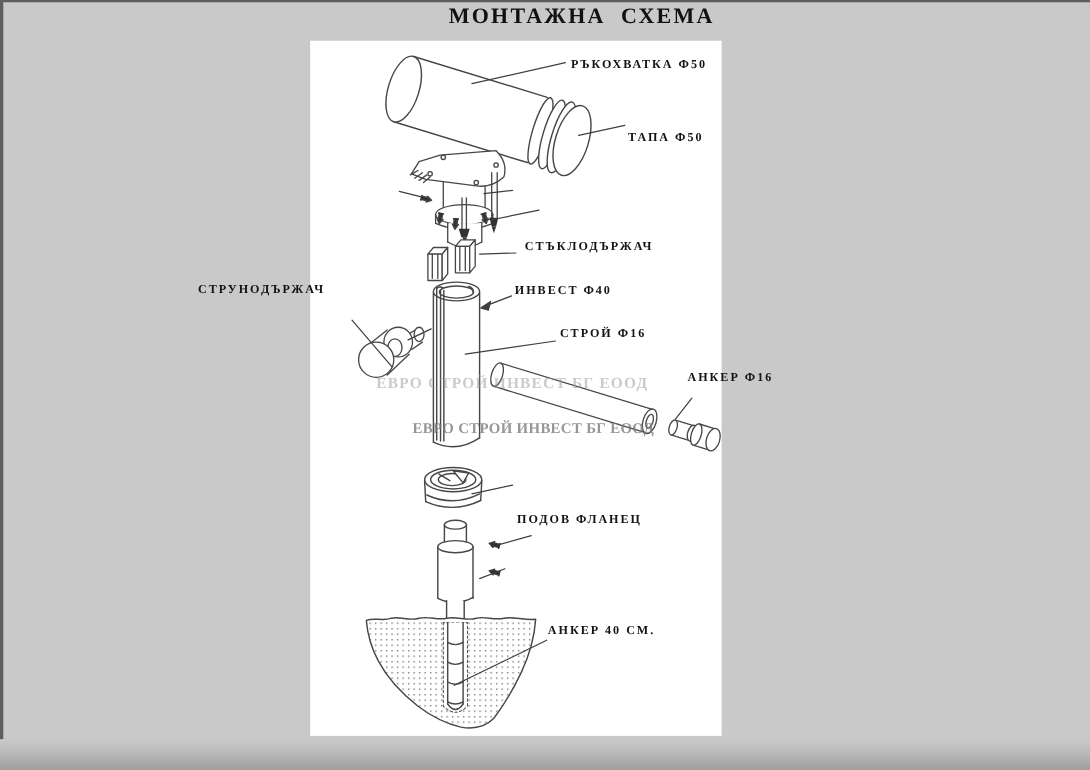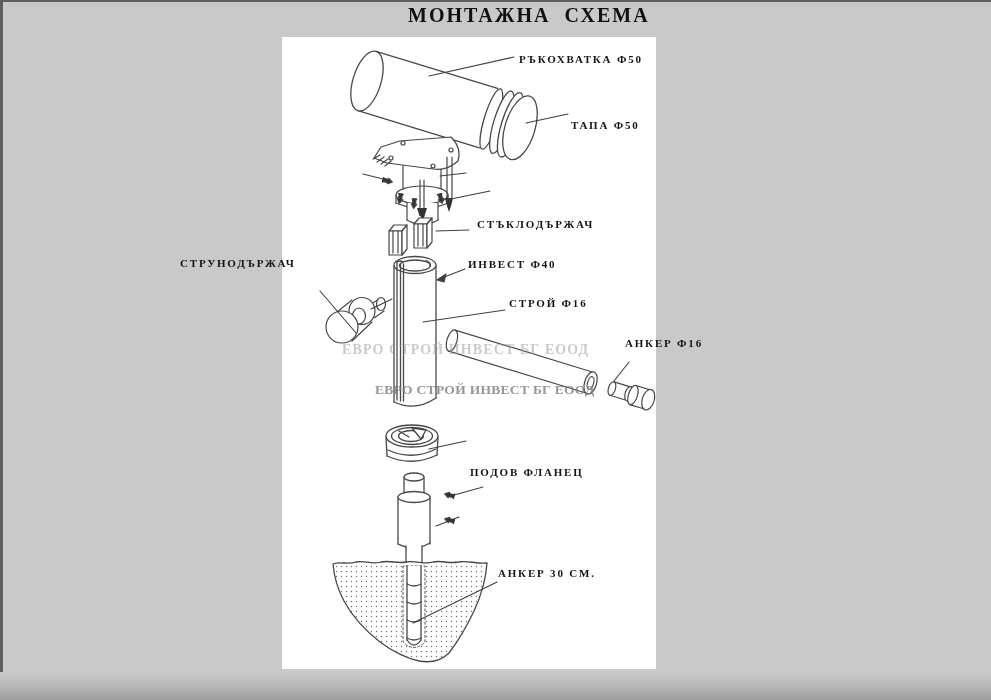--- a/index.html
+++ b/index.html
@@ -251,15 +251,15 @@
   <div class="title">МОНТАЖНА  СХЕМА</div>
 
   <div class="label lbl-rukohvatka">РЪКОХВАТКА Ф50</div>
   <div class="label lbl-tapa50">ТАПА Ф50</div>
   <div class="label lbl-staklo">СТЪКЛОДЪРЖАЧ</div>
   <div class="label lbl-struno">СТРУНОДЪРЖАЧ</div>
   <div class="label lbl-kolonka">ИНВЕСТ Ф40</div>
   <div class="label lbl-spitsa">СТРОЙ Ф16</div>
   <div class="label lbl-tapa16">АНКЕР Ф16</div>
   <div class="label lbl-podov">ПОДОВ ФЛАНЕЦ</div>
-  <div class="label lbl-anker">АНКЕР 30 СМ.</div>
+  <div class="label lbl-anker">АНКЕР 40 СМ.</div>
 
 </div>
 
 </body></html>

